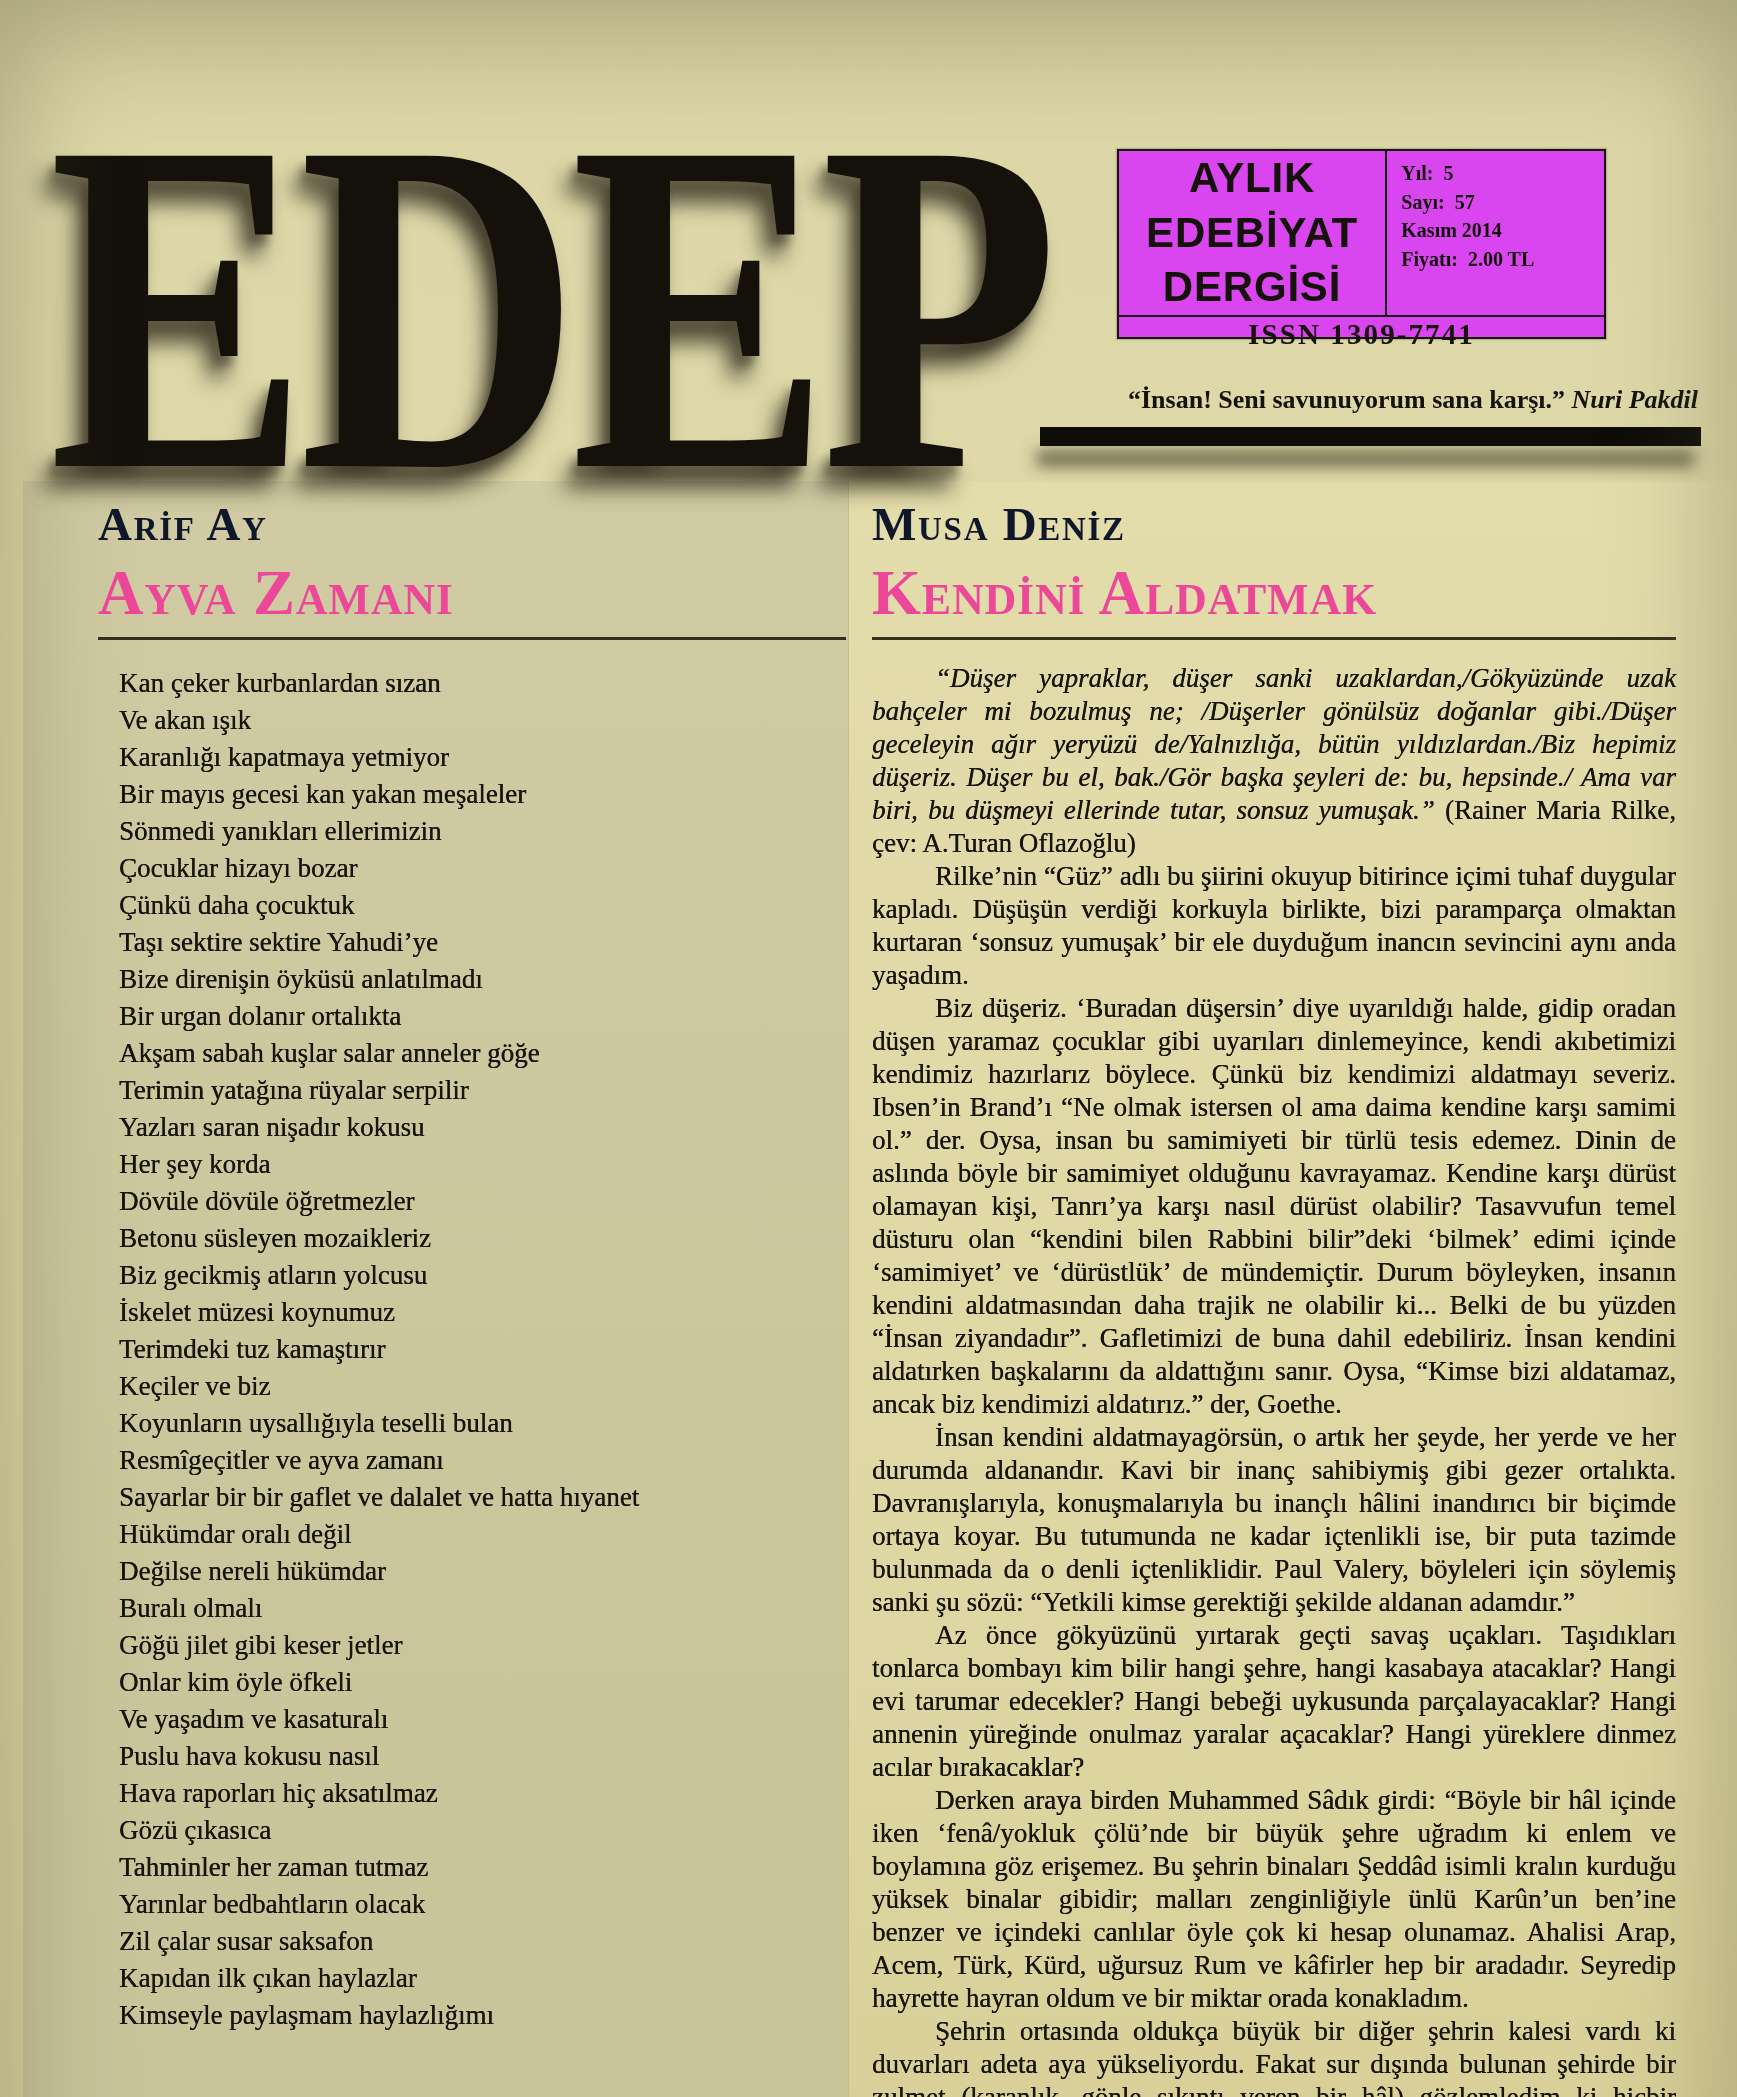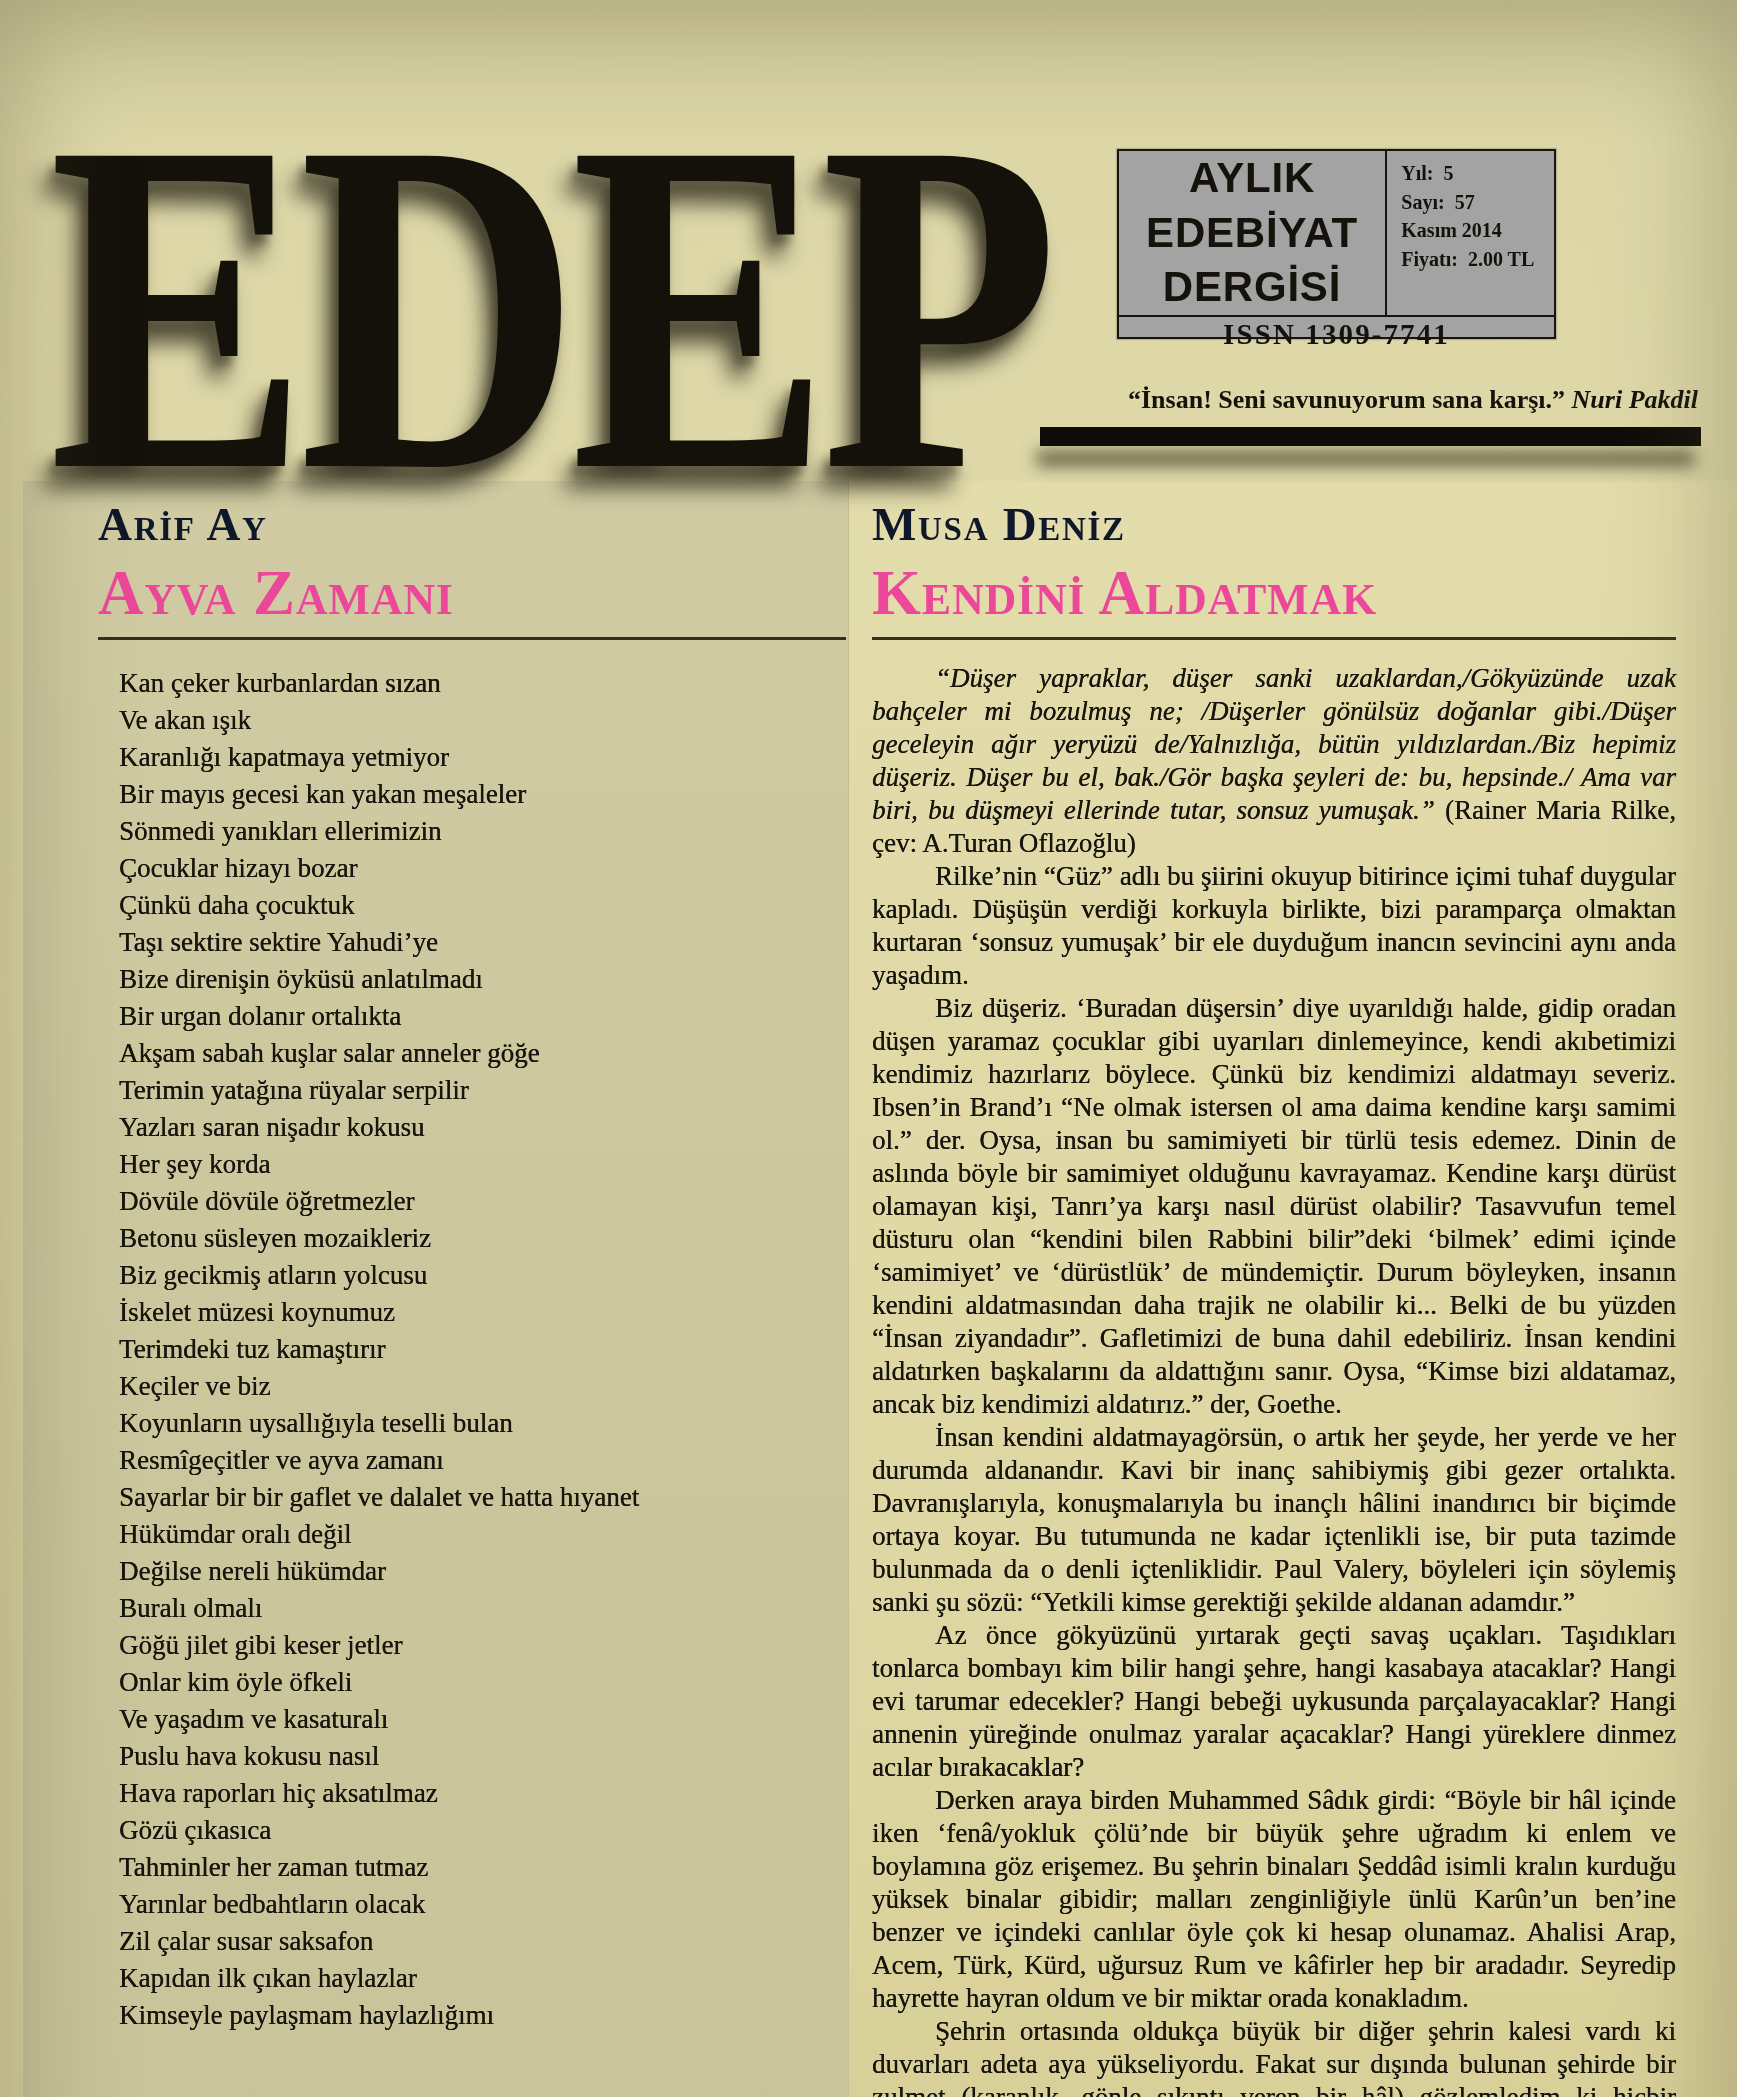--- a/index.html
+++ b/index.html
@@ -19,22 +19,22 @@
     box-shadow:inset 0 0 109px 21px rgba(95,88,58,0.35);}
 
   
   .logo{
     position:absolute;left:49px;top:82px;z-index:5;
     font-size:474px;line-height:0.95;font-weight:bold;letter-spacing:-11px;
     transform:scaleX(0.82);transform-origin:left top;color:#13110a;
     text-shadow:-14.3px 22px 23px rgba(55,52,35,0.85),-6.7px 10px 9.2px rgba(55,52,35,0.45);
   }
   .info-box{
-    position:absolute;left:1117px;top:149px;width:439px;height:190px;z-index:6;
-    background:#a3a3a3;border:2.5px solid #16140d;box-sizing:border-box;
+    position:absolute;left:1117px;top:149px;width:489px;height:190px;z-index:6;
+    background:#d946ef;border:2.5px solid #16140d;box-sizing:border-box;
     display:grid;grid-template-columns:268px 1fr;grid-template-rows:1fr 37px;
     box-shadow:0 0 0 1.3px #b9b593;
   }
   .cell-type{
     border-right:2.1px solid #16140d;display:flex;align-items:center;justify-content:center;
     text-align:center;font-family:"Liberation Sans","DejaVu Sans",sans-serif;
     font-weight:bold;font-size:42px;line-height:1.3;letter-spacing:0.8px;
     white-space:pre-line;color:#14120b;
   }
   .cell-issue{

